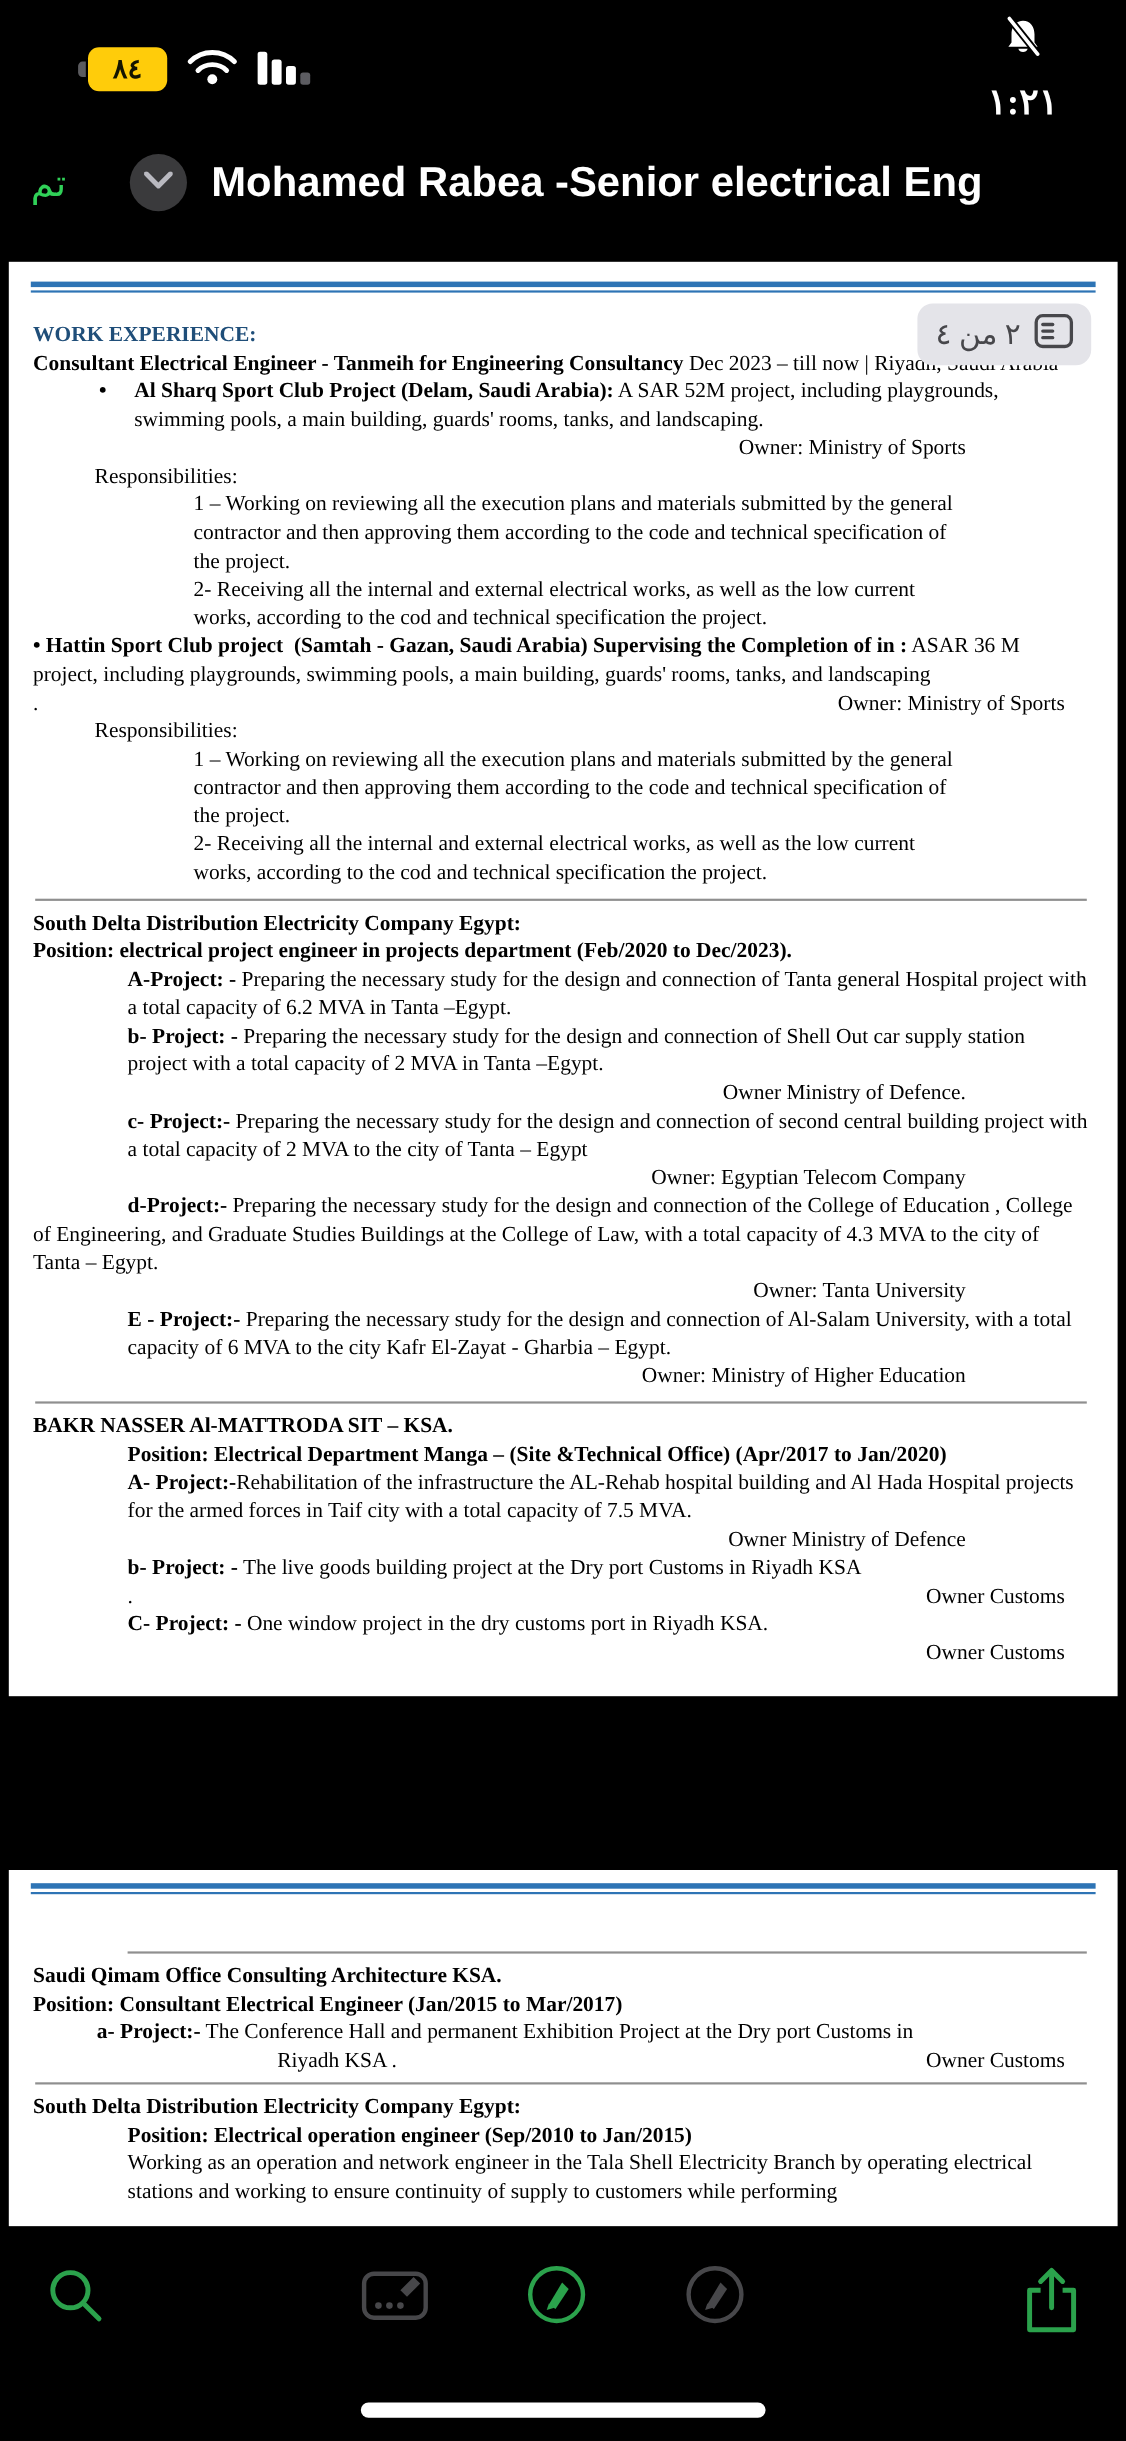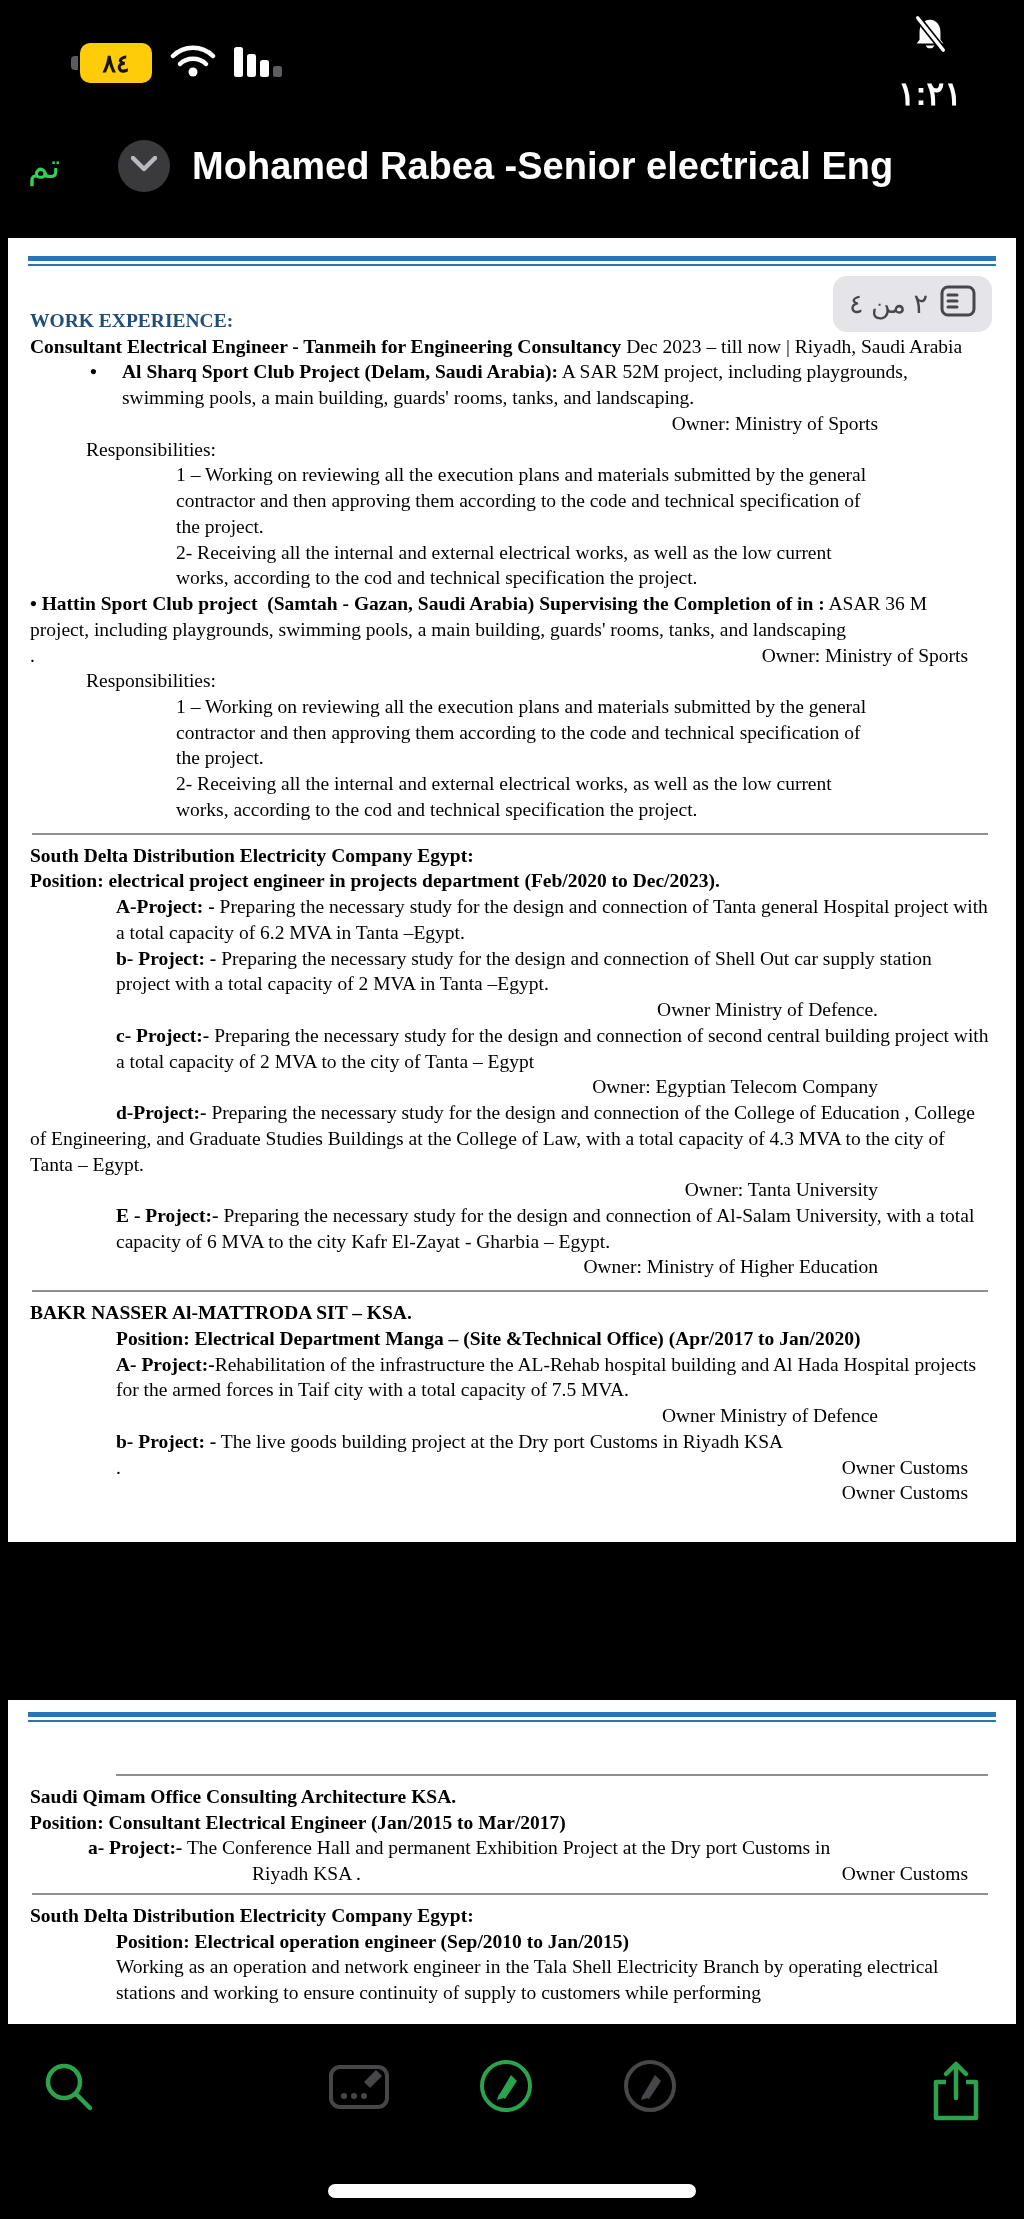--- a/index.html
+++ b/index.html
@@ -1,18 +1,18 @@
 <!DOCTYPE html>
 <html><head>
 <meta charset="utf-8">
 <style>
   * { margin:0; padding:0; box-sizing:border-box; }
   html,body { width:1024px; height:2219px; }
   body { background:#000; font-family:"Liberation Sans", sans-serif; position:relative; overflow:hidden; }
-  .arabic { font-family:Liberation Sans, sans-serif; }
+  .arabic { font-family:Liberation Serif, serif; }
 
   
   .status-bar { position:absolute; top:0; left:0; width:1024px; height:100px;
     display:flex; justify-content:space-between; align-items:center; padding:26px 62px 0 80px; }
   .sb-left { display:flex; align-items:center; gap:18px; }
   .battery { position:relative; background:#ffcc0a; border-radius:10px; width:72px; height:40px;
     display:flex; align-items:center; justify-content:center; font-size:25px; font-weight:bold; color:#141400; }
   .battery::before { content:""; position:absolute; left:-9px; top:13px; width:7px; height:14px;
     background:#5b5b5f; border-radius:4px 0 0 4px; }
   .sb-right { display:flex; align-items:center; gap:12px; color:#fff; font-size:33px; font-weight:600;flex-direction:column; }
@@ -31,21 +31,21 @@
   .page3 { top:1700px; height:324px; }
   .blue-rule { margin:18px 20px 0 20px; border-top:5px solid #2e74b5; border-bottom:2px solid #2e74b5; height:10px; }
   .page3 .blue-rule { margin-top:12px; }
 
   .pill { position:absolute; top:38px; right:24px; background:#e4e4e9; border-radius:14px; height:56px;
     padding:0 16px; display:flex; align-items:center; gap:12px; color:#47474b; font-size:27px; }
 
   .doc { font-family:"Liberation Serif", serif; font-size:19.5px; line-height:1.32; color:#000;
     padding:0 26px 0 22px; }
   .doc [data-bind] { white-space:pre-wrap; }
-  .page2 .doc { margin-top:42px; }
+  .page2 .doc { margin-top:26px; }
   .page3 .doc { margin-top:0; }
   .blue-head { color:#1f4e79; font-weight:bold; }
   .b { font-weight:bold; }
   .bullet-item { padding-left:92px; position:relative; }
   .bullet-item::before { content:"\2022"; position:absolute; left:60px; font-weight:bold; }
   .owner { text-align:right; padding-right:112px; }
   .owner-far { text-align:right; padding-right:22px; }
   .resp-label { margin-left:56px; }
   .resp-item { margin-left:146px; max-width:706px; }
   .proj { margin-left:86px; }
@@ -166,20 +166,21 @@
     <div class="rule"></div>
     <div class="b" data-bind="doc.bakr.company">BAKR NASSER Al-MATTRODA SIT – KSA.</div>
     <div class="b ind" data-bind="doc.bakr.position">Position: Electrical Department Manga – (Site &amp;Technical Office) (Apr/2017 to Jan/2020)</div>
     <div class="proj"><span class="b" data-bind="doc.bakr.proj_a.bold">A- Project:-</span><span data-bind="doc.bakr.proj_a.rest">Rehabilitation of the infrastructure the AL-Rehab hospital building and Al Hada Hospital projects for the armed forces in Taif city with a total capacity of 7.5 MVA.</span></div>
     <div class="owner" data-bind="doc.bakr.owner_a">Owner Ministry of Defence</div>
     <div class="proj"><span class="b" data-bind="doc.bakr.proj_b.bold">b- Project: -</span><span data-bind="doc.bakr.proj_b.rest"> The live goods building project at the Dry port Customs in Riyadh KSA</span></div>
     <div class="row ind">
         <span data-bind="doc.dot">.</span>
         <span data-bind="doc.bakr.owner_b">Owner Customs</span>
       </div>
+    <div class="proj"><span class="b" data-bind="doc.bakr.proj_c.bold">C- Project: -</span><span data-bind="doc.bakr.proj_c.rest"> One window project in the dry customs port in Riyadh KSA.</span></div>
     <div class="owner-far" data-bind="doc.bakr.owner_c">Owner Customs</div>
   </div>
 </div>
 
 <div class="page page3">
   <div class="blue-rule"></div>
   <div class="doc">
     <div class="rule rule-indent"></div>
     <div class="b" data-bind="doc.qimam.company">Saudi Qimam Office Consulting Architecture KSA.</div>
     <div class="b" data-bind="doc.qimam.position">Position: Consultant Electrical Engineer (Jan/2015 to Mar/2017)</div>

